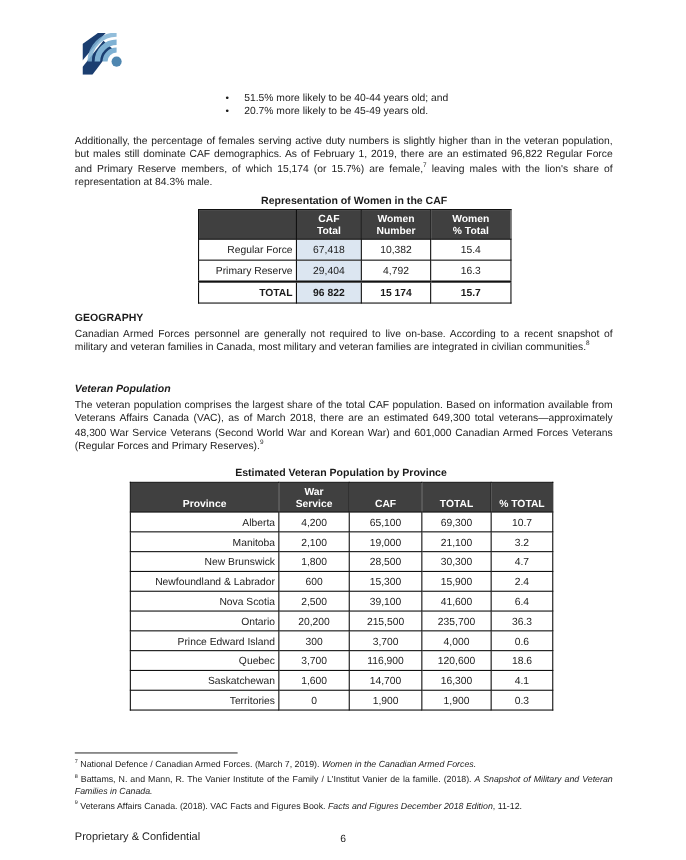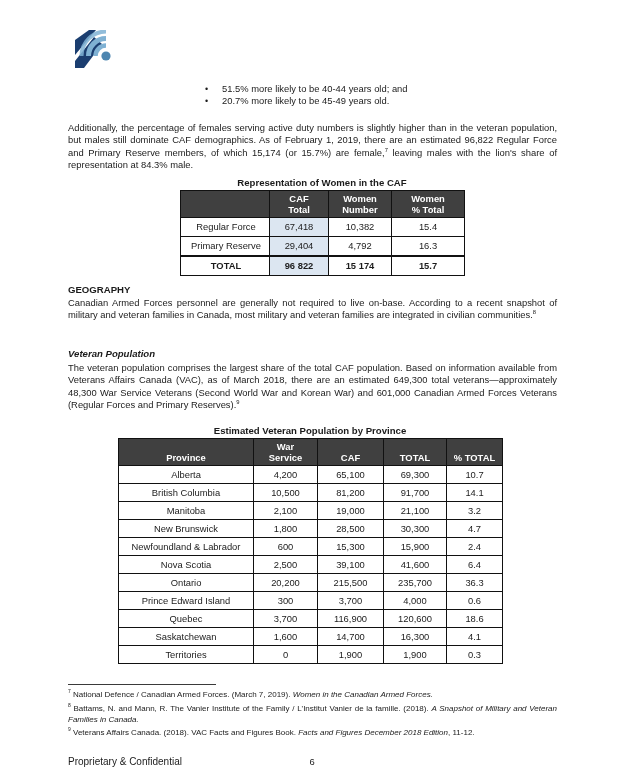--- a/index.html
+++ b/index.html
@@ -50,21 +50,21 @@
 
   
   table { border-collapse: collapse; table-layout: fixed; font-size: 9.4px; }
   th, td { border: 1px solid #111; overflow: hidden; }
   thead th {
     background: #404040; color: #ffffff; font-weight: 700;
     text-align: center; vertical-align: bottom;
     white-space: pre-line; padding: 2px 3px; line-height: 11px;
   }
   tbody td { text-align: center; padding: 3px 3px; line-height: 12px; background: #ffffff; }
-  tbody td:first-child { text-align: center; padding-left: 5px; margin-top: 15px; }
+  tbody td:first-child { text-align: right; padding-left: 5px; margin-top: 15px; }
 
   #table-women    { left: 180px; top: 190px; width: 284px; }
   #table-women col:nth-child(1) { width: 89px; }
   #table-women col:nth-child(2) { width: 59px; }
   #table-women col:nth-child(3) { width: 63px; }
   #table-women col:nth-child(4) { width: 73px; }
   #table-women tbody td:nth-child(2) { background: #DCE6F1; }
   #table-women tbody tr:last-child td { font-weight: 700; border-top: 2px solid #111; }
 
   #table-province { left: 118px; top: 438px; width: 384px; }
@@ -190,27 +190,20 @@
       </thead>
     <tbody>
         <tr>
           <td>Alberta</td>
           <td>4,200</td>
           <td>65,100</td>
           <td>69,300</td>
           <td>10.7</td>
         </tr>
         <tr>
-          <td>British Columbia</td>
-          <td>10,500</td>
-          <td>81,200</td>
-          <td>91,700</td>
-          <td>14.1</td>
-        </tr>
-        <tr>
           <td>Manitoba</td>
           <td>2,100</td>
           <td>19,000</td>
           <td>21,100</td>
           <td>3.2</td>
         </tr>
         <tr>
           <td>New Brunswick</td>
           <td>1,800</td>
           <td>28,500</td>

